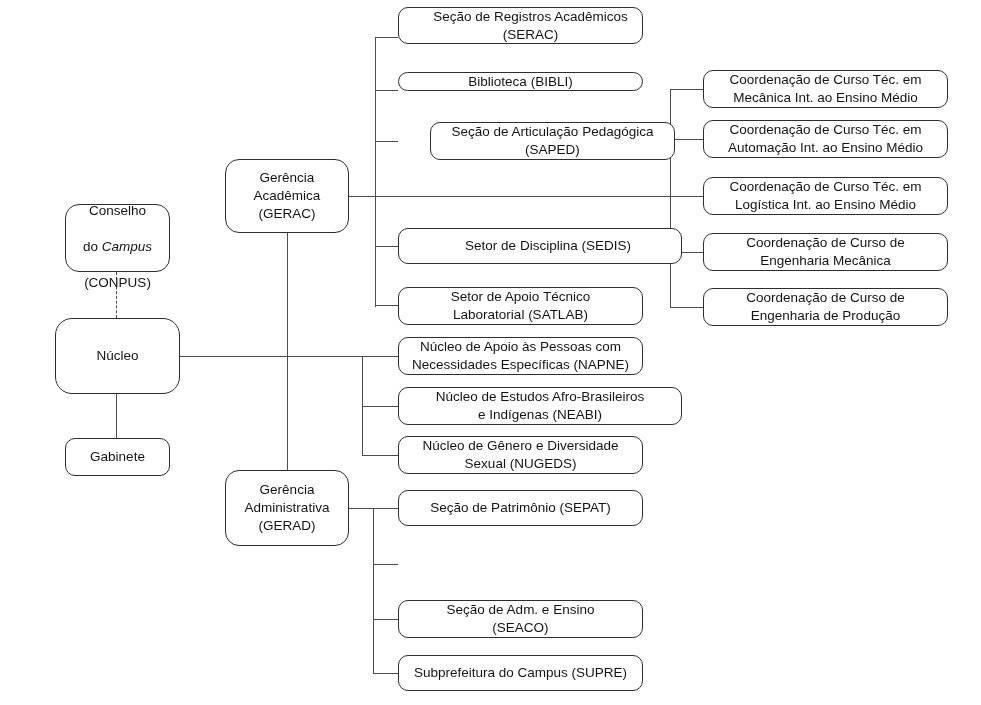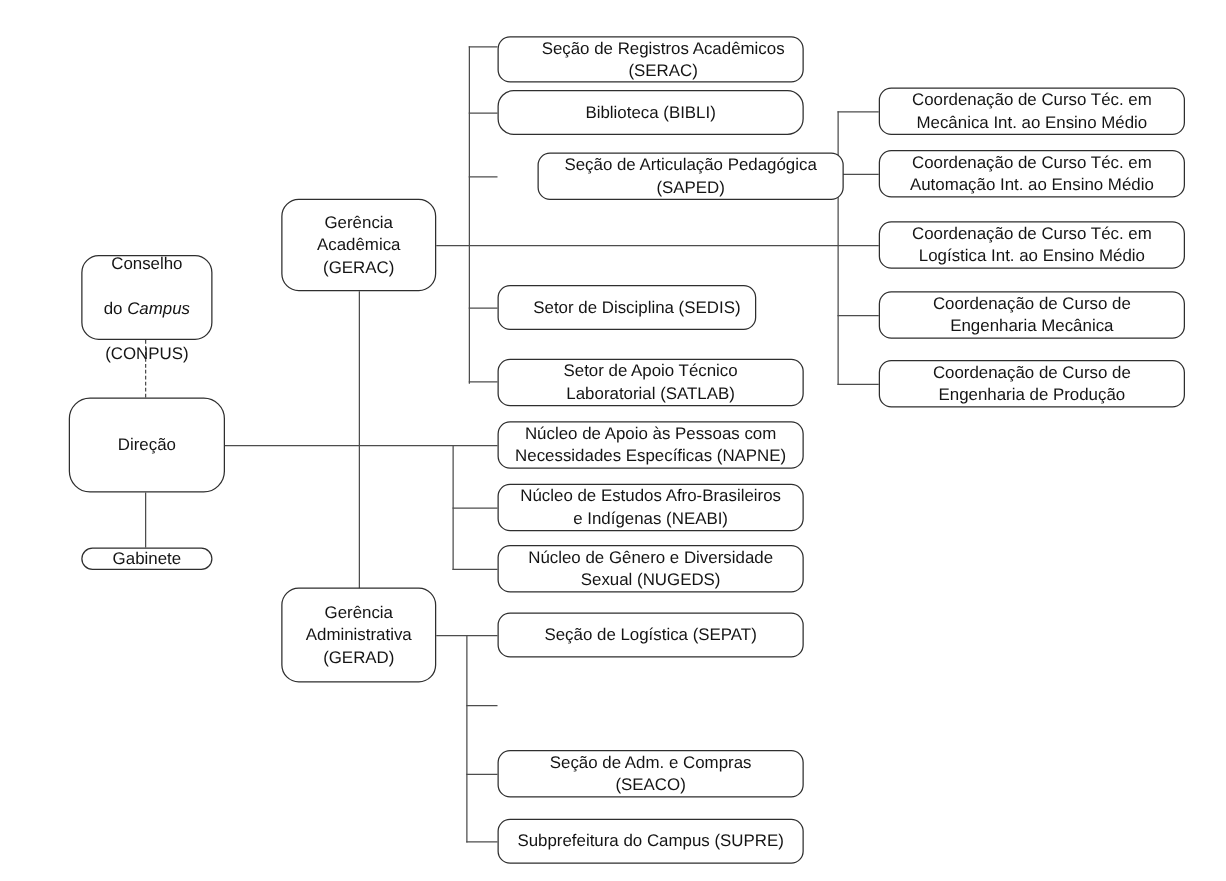--- a/index.html
+++ b/index.html
@@ -49,46 +49,46 @@
   <div class="hline" style="left:670px;top:252px;width:33px;"></div>
   <div class="hline" style="left:670px;top:307px;width:33px;"></div>
 
   <div class="node r14" style="left:65px;top:204px;width:105px;height:68px;text-align:center;">
     <div>
       <span>Conselho</span><br>
       <span>do </span><i>Campus</i><br>
       <span>(CONPUS)</span>
     </div>
   </div>
-  <div class="node r17" style="left:55px;top:318px;width:125px;height:76px;">Direção</div>
-  <div class="node" style="left:65px;top:438px;width:105px;height:18px;">Gabinete</div>
+  <div class="node r17" style="left:55px;top:318px;width:125px;height:76px;">Núcleo</div>
+  <div class="node" style="left:65px;top:438px;width:105px;height:38px;">Gabinete</div>
 
   <div class="node r14" style="left:225px;top:159px;width:124px;height:74px;">Gerência
 Acadêmica
 (GERAC)</div>
   <div class="node r14" style="left:225px;top:470px;width:124px;height:76px;">Gerência
 Administrativa
 (GERAD)</div>
 
-  <div class="node" style="left:398px;top:29px;width:245px;height:37px;padding-left:24px;">Seção de Registros Acadêmicos
+  <div class="node" style="left:398px;top:7px;width:245px;height:37px;padding-left:24px;">Seção de Registros Acadêmicos
 (SERAC)</div>
-  <div class="node" style="left:398px;top:72px;width:245px;height:36px;border-radius:13px;">Biblioteca (BIBLI)</div>
+  <div class="node" style="left:398px;top:72px;width:245px;height:19px;">Biblioteca (BIBLI)</div>
   <div class="node" style="left:398px;top:122px;width:245px;height:38px;margin-left:32px;">Seção de Articulação Pedagógica
 (SAPED)</div>
-  <div class="node" style="left:398px;top:228px;width:207px;height:36px;padding-left:20px;">Setor de Disciplina (SEDIS)</div>
+  <div class="node" style="left:398px;top:228px;width:284px;height:36px;padding-left:20px;">Setor de Disciplina (SEDIS)</div>
   <div class="node" style="left:398px;top:287px;width:245px;height:38px;">Setor de Apoio Técnico
 Laboratorial (SATLAB)</div>
   <div class="node" style="left:398px;top:337px;width:245px;height:38px;">Núcleo de Apoio às Pessoas com
 Necessidades Específicas (NAPNE)</div>
-  <div class="node" style="left:398px;top:387px;width:245px;height:38px;">Núcleo de Estudos Afro-Brasileiros
+  <div class="node" style="left:398px;top:387px;width:284px;height:38px;">Núcleo de Estudos Afro-Brasileiros
 e Indígenas (NEABI)</div>
   <div class="node" style="left:398px;top:436px;width:245px;height:38px;">Núcleo de Gênero e Diversidade
 Sexual (NUGEDS)</div>
-  <div class="node" style="left:398px;top:490px;width:245px;height:36px;">Seção de Logística (SEPAT)</div>
-  <div class="node" style="left:398px;top:600px;width:245px;height:38px;">Seção de Adm. e Compras
+  <div class="node" style="left:398px;top:490px;width:245px;height:36px;">Seção de Patrimônio (SEPAT)</div>
+  <div class="node" style="left:398px;top:600px;width:245px;height:38px;">Seção de Adm. e Ensino
 (SEACO)</div>
   <div class="node" style="left:398px;top:655px;width:245px;height:36px;">Subprefeitura do Campus (SUPRE)</div>
 
   <div class="node" style="left:703px;top:70px;width:245px;height:38px;">Coordenação de Curso Téc. em
 Mecânica Int. ao Ensino Médio</div>
   <div class="node" style="left:703px;top:120px;width:245px;height:38px;">Coordenação de Curso Téc. em
 Automação Int. ao Ensino Médio</div>
   <div class="node" style="left:703px;top:177px;width:245px;height:38px;">Coordenação de Curso Téc. em
 Logística Int. ao Ensino Médio</div>
   <div class="node" style="left:703px;top:233px;width:245px;height:38px;">Coordenação de Curso de

